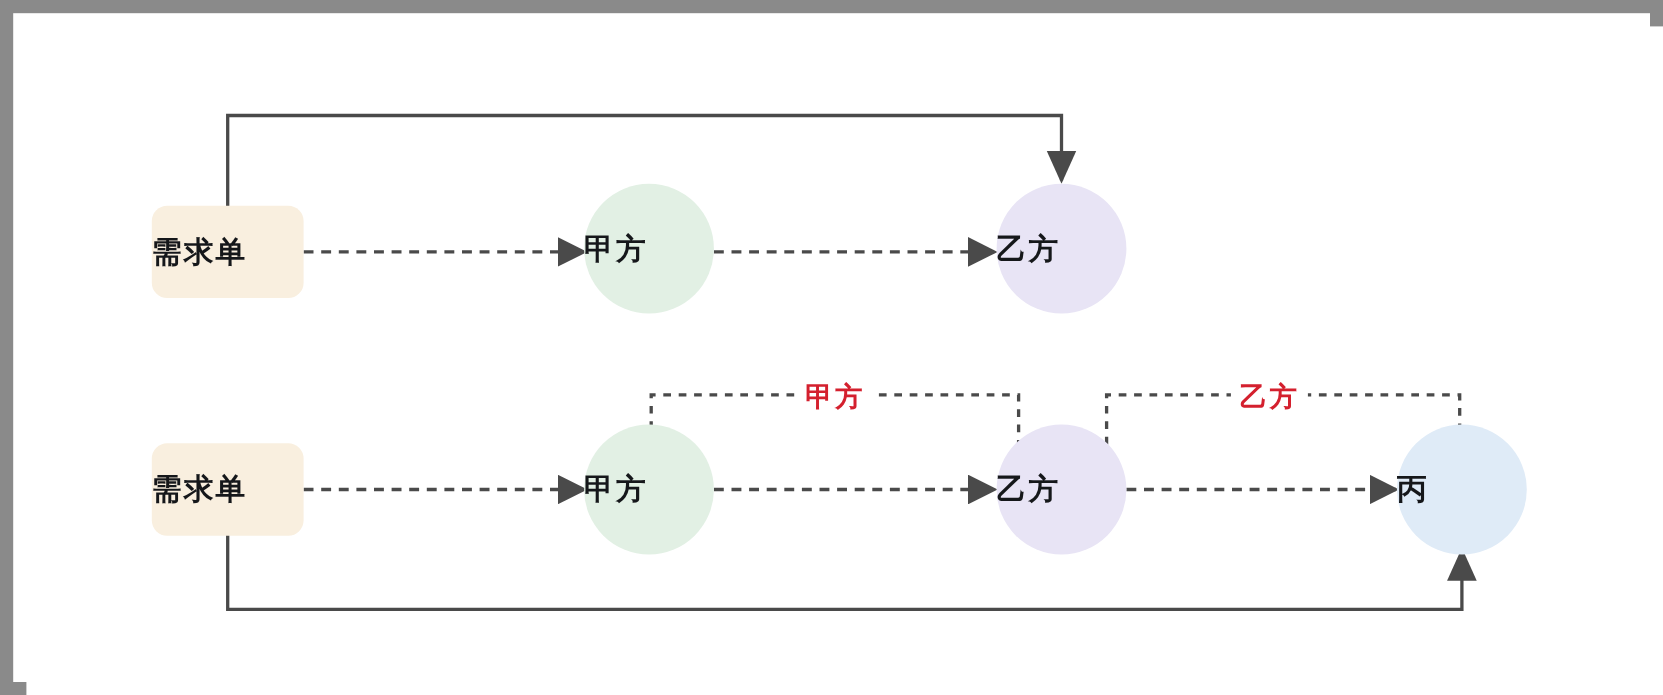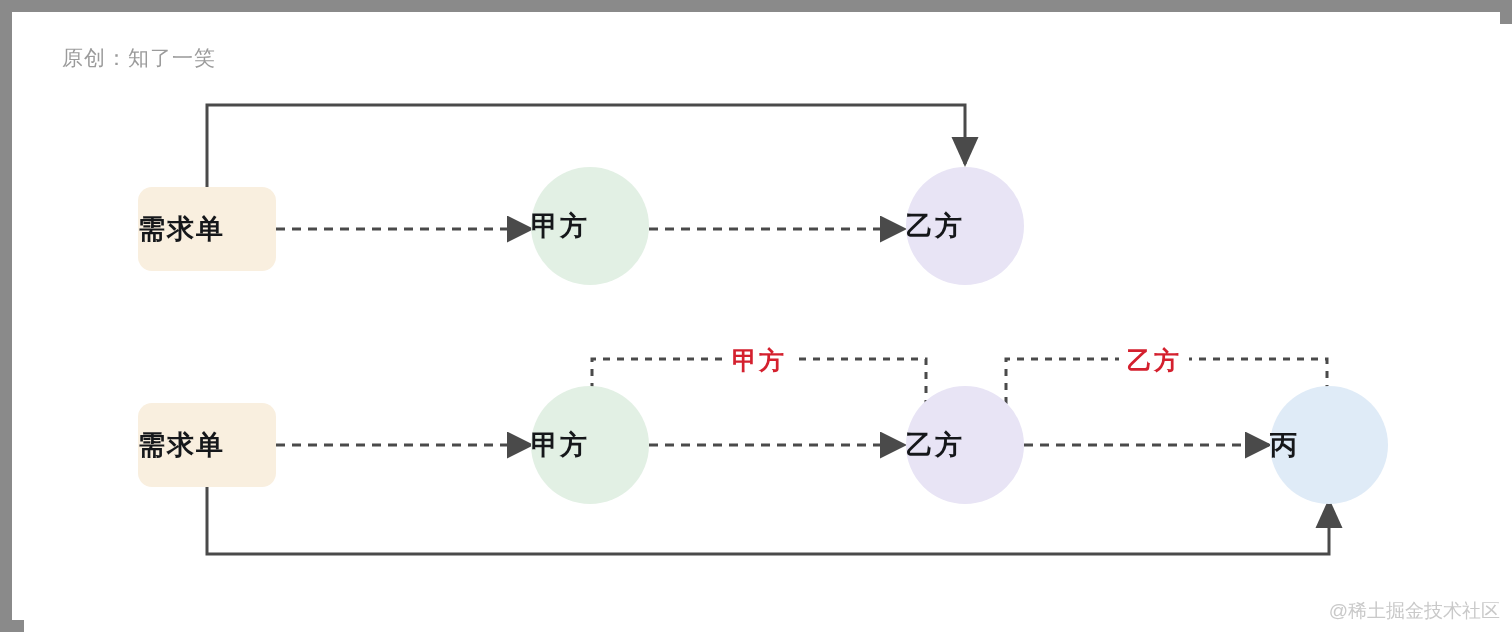--- a/index.html
+++ b/index.html
@@ -82,21 +82,20 @@
     white-space: nowrap;
     transform: translateX(-50%);
   }
 </style>
 </head>
 <body>
 
 <div class="frame">
   <div class="canvas">
 
-    <div class="byline">原创：知了一笑</div>
 
     <svg class="layer" viewBox="0 0 1488 608">
       <defs>
         <marker id="arrowSolid" markerWidth="9" markerHeight="9" refX="8" refY="4.5" orient="auto">
           <path d="M0,0 L9,4.5 L0,9 z" fill="#4a4a4a"></path>
         </marker>
         <marker id="arrowThin" markerWidth="10" markerHeight="10" refX="9" refY="5" orient="auto">
           <path d="M0,0.5 L10,5 L0,9.5 z" fill="#4a4a4a"></path>
         </marker>
       </defs>
@@ -141,16 +140,15 @@
     </div>
 
     <div class="node circle" style="left:1246px; top:362px; width:118px; height:118px; background:#DFEBF7;">
       <span>丙</span>
     </div>
 
     <div class="edge-label" style="left:735px; top:320px;">甲方</div>
 
     <div class="edge-label" style="left:1130px; top:320px;">乙方</div>
 
-    <div class="watermark">@稀土掘金技术社区</div>
 
   </div>
 </div>
 
 </body></html>

